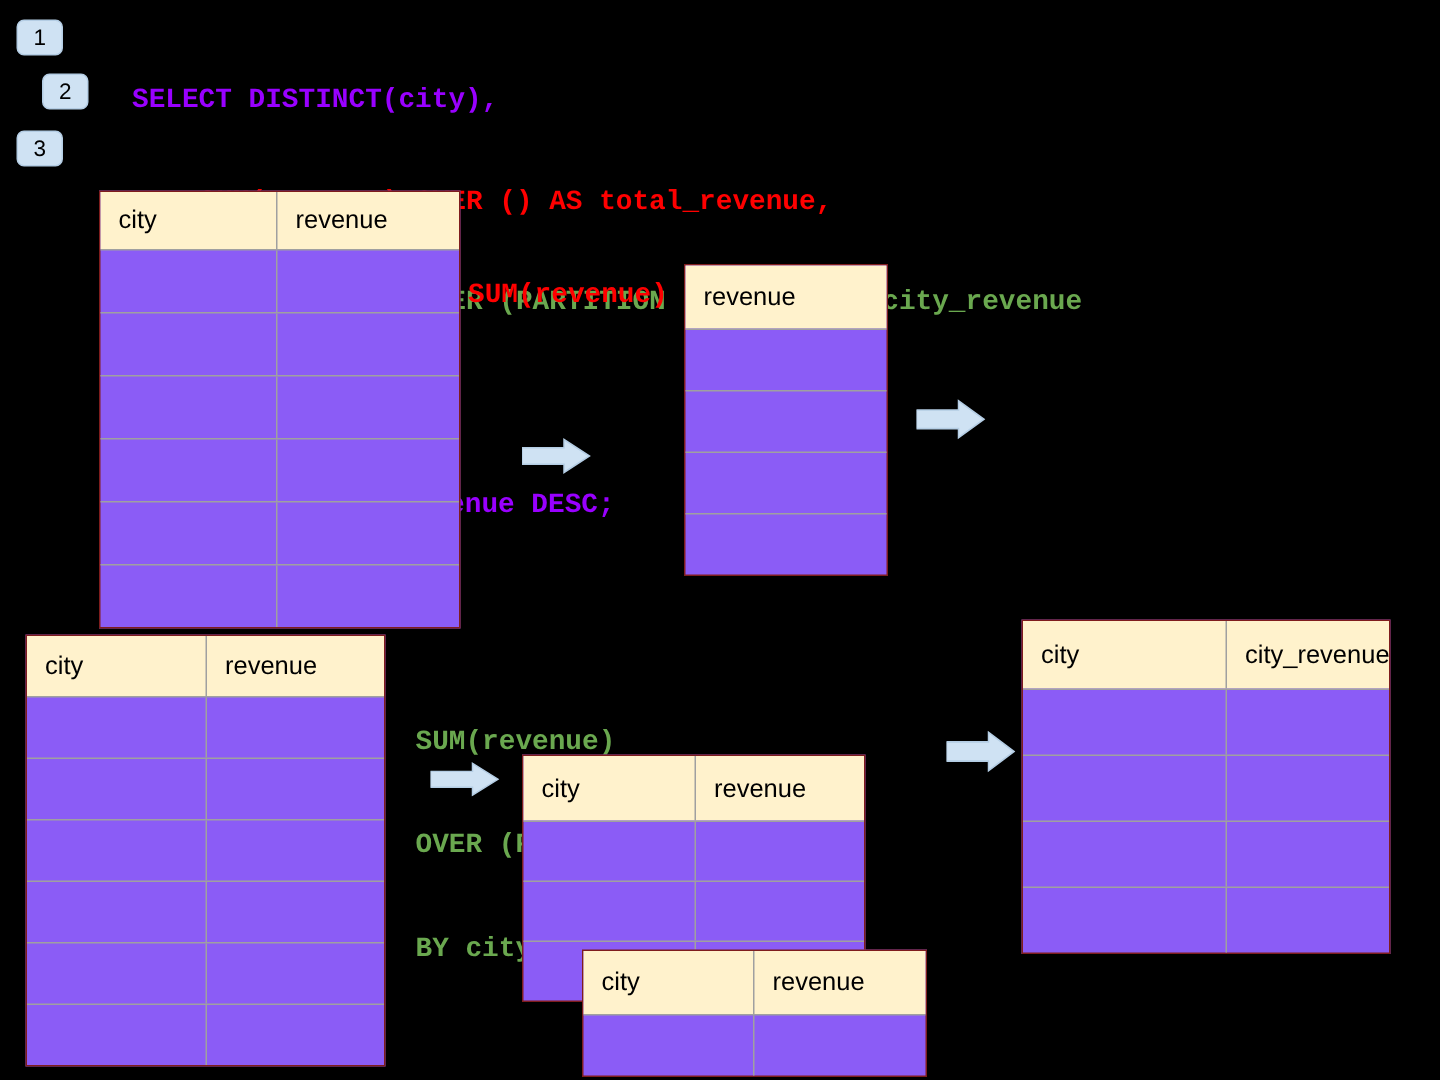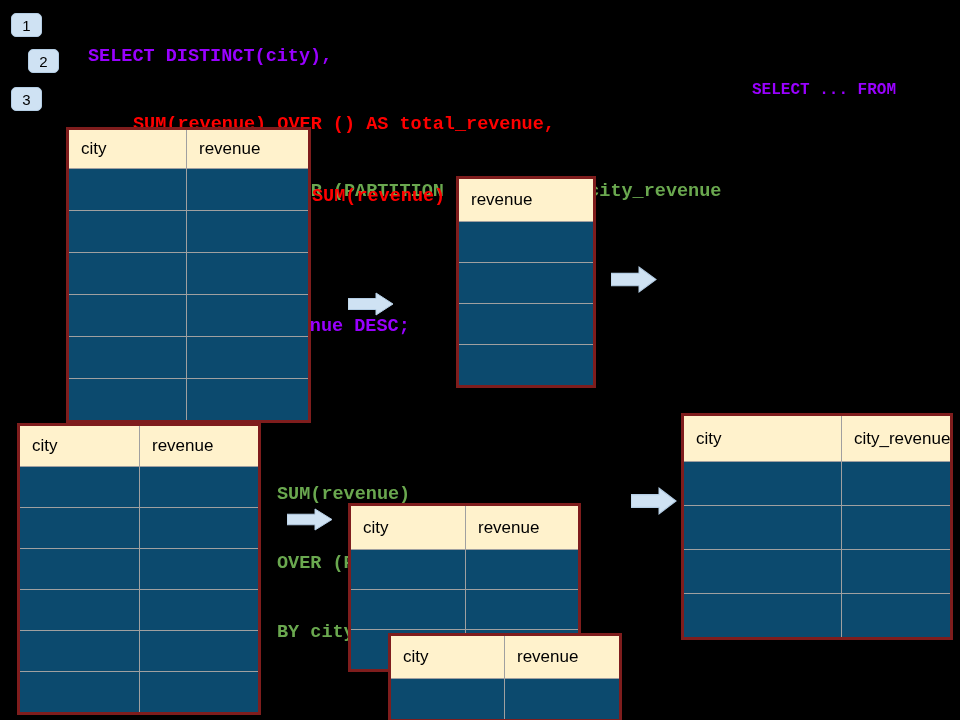--- a/index.html
+++ b/index.html
@@ -12,21 +12,21 @@
     font-family: "Liberation Sans", sans-serif;
   }
 
   
   .code {
     position: absolute;
     font-family: "Liberation Mono", "DejaVu Sans Mono", monospace;
     font-weight: bold;
     white-space: pre;
   }
-  .code-main { left: 88px; top: 1px; font-size: 18.5px; line-height: 22.5px; }
+  .code-main { left: 88px; top: 11px; font-size: 18.5px; line-height: 22.5px; }
   .code-side { left: 752px; top: 38px; font-size: 16px; line-height: 21px; }
   .ann-total { left: 312px; top: 139px; font-size: 18.5px; line-height: 23px; }
   .ann-partition { left: 277px; top: 437px; font-size: 18.5px; line-height: 23px; }
 
   .purple { color: #9900ff; }
   .red    { color: #ff0000; }
   .green  { color: #6aa84f; }
 
   .ind-2 { padding-left: 22px; }
   .ind-4 { padding-left: 45px; }
@@ -41,22 +41,22 @@
     display: flex; align-items: center; justify-content: center;
     font-size: 15px; color: #000;
   }
   .badge-1 { left: 11px; top: 13px; }
   .badge-2 { left: 28px; top: 49px; }
   .badge-3 { left: 11px; top: 87px; }
 
   
   .tbl {
     position: absolute;
-    background: #0c4a6e;
-    border: 3px solid #7f1d1d;
+    background: #8b5cf6;
+    border: 1px solid #7f1d1d;
   }
   .tbl .hdr { display: flex; background: #fff2cc; }
   .tbl .hcell {
     display: flex; align-items: center;
     padding-left: 12px;
     font-size: 17px; color: #000;
   }
   .tbl .hcell + .hcell { border-left: 1px solid #a0a0a0; }
   .tbl .row { display: flex; border-top: 1px solid #a0a0a0; }
   .tbl .cell { height: 100%; }
@@ -94,21 +94,21 @@
   .t5 .hdr  { height: 42px; }
   .t5 .row  { height: 41px; }
   .t5 .hcell:nth-child(1), .t5 .cell:nth-child(1) { width: 113px; }
   .t5 .hcell:nth-child(2), .t5 .cell:nth-child(2) { width: 115px; }
 
   
   .t6 { left: 681px; top: 413px; }
   .t6 .hdr  { height: 45px; }
   .t6 .row  { height: 44px; }
   .t6 .hcell:nth-child(1), .t6 .cell:nth-child(1) { width: 135px; }
-  .t6 .hcell:nth-child(2), .t6 .cell:nth-child(2) { width: 109px; margin-left: 22px; }
+  .t6 .hcell:nth-child(2), .t6 .cell:nth-child(2) { width: 109px; }
 
   
   .arrow { position: absolute; }
   .arrow svg { display: block; }
   .a1 { left: 348px; top: 292px; }
   .a2 { left: 611px; top: 266px; }
   .a3 { left: 287px; top: 508px; }
   .a4 { left: 631px; top: 487px; }
 </style>
 </head>
@@ -126,21 +126,20 @@
 
 <div class="code code-main">
   <div class="purple">SELECT DISTINCT(city),</div>
   <div class="red ind-4">SUM(revenue) OVER () AS total_revenue,</div>
   <div class="green ind-4">SUM(revenue) OVER (PARTITION BY city) as city_revenue</div>
   <div class="purple ind-2">FROM rides</div>
   <div class="purple ind-2">ORDER by city_revenue DESC;</div>
 </div>
 
 <div class="code code-side purple">
-  <div>SELECT ... FROM</div>
 </div>
 
 <div class="code ann-total red">
   <div>SUM(revenue)</div>
 </div>
 
 <div class="code ann-partition green">
   <div>SUM(revenue)</div>
   <div>OVER (PARTITION</div>
   <div>BY city)</div>

